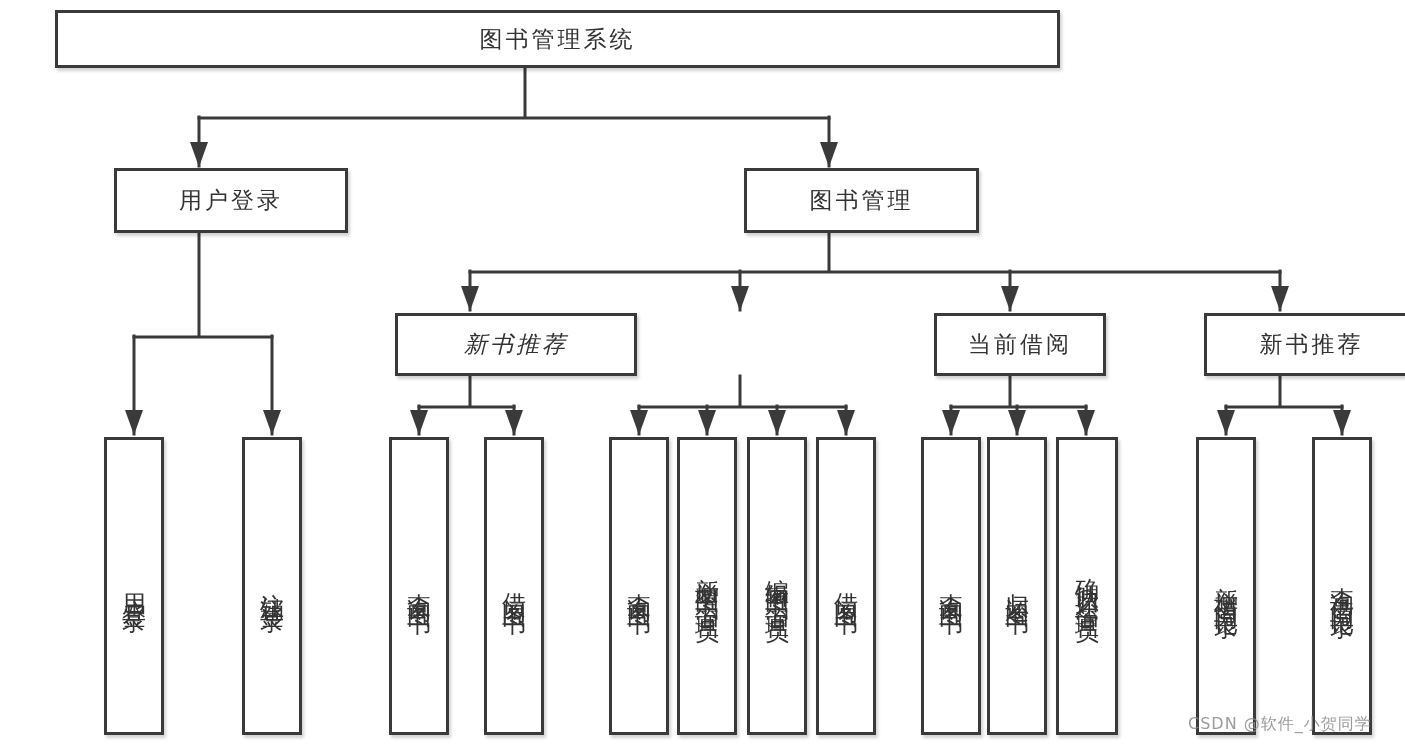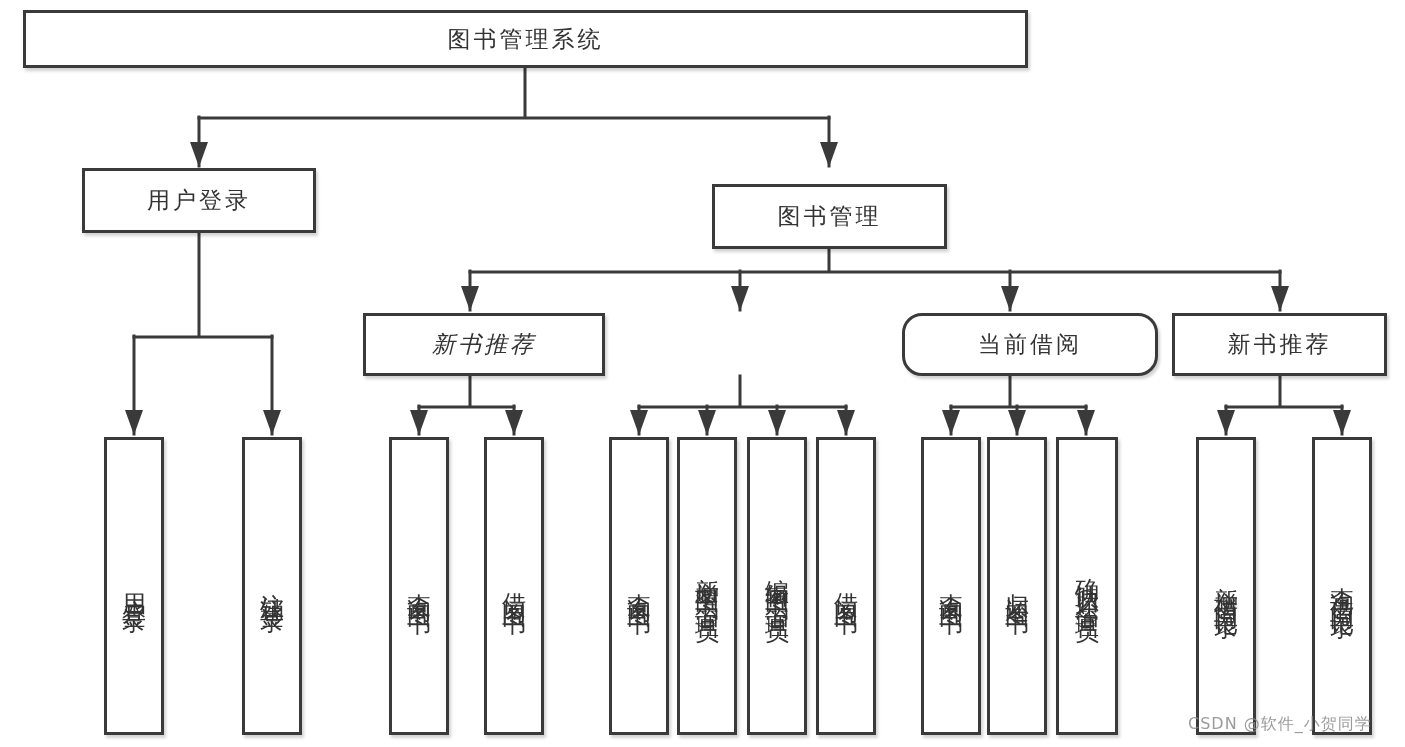--- a/index.html
+++ b/index.html
@@ -22,21 +22,21 @@
     box-sizing: border-box;
     background: #ffffff;
     border: 3px solid #3a3a3a;
     box-shadow: 2px 3px 3px rgba(0,0,0,0.18);
     display: flex;
     align-items: center;
     justify-content: center;
     z-index: 2;
     color: #333333;
   }
-  .hnode { font-size: 23px; letter-spacing: 3px; white-space: nowrap; }
+  .hnode { font-size: 23px; letter-spacing: 3px; white-space: nowrap; margin-left: 32px; }
   .vnode { width: 60px; top: 437px; height: 298px; }
   .vnode .vtext {
     writing-mode: vertical-rl;
     text-orientation: mixed;
     font-size: 24px;
     letter-spacing: 6px;
     line-height: 1;
     white-space: nowrap;
   }
   #watermark {
@@ -94,24 +94,24 @@
 
       <path d="M1280 376 V407 M1226 407 H1342"></path>
       <path d="M1226 406 V434" marker-end="url(#arr)"></path>
       <path d="M1342 406 V434" marker-end="url(#arr)"></path>
     </g>
   </svg>
 
   <div class="node hnode" style="left:23px; top:10px; width:1005px; height:58px;">图书管理系统</div>
 
   <div class="node hnode" style="left:82px; top:168px; width:234px; height:65px;">用户登录</div>
-  <div class="node hnode" style="left:712px; top:184px; width:235px; height:65px;">图书管理</div>
+  <div class="node hnode" style="left:712px; top:168px; width:235px; height:65px;">图书管理</div>
 
   <div class="node hnode" style="left:363px; top:313px; width:242px; height:63px;font-style:italic;">新书推荐</div>
-  <div class="node hnode" style="left:902px; top:313px; width:256px; height:63px;border-radius:20px;">当前借阅</div>
+  <div class="node hnode" style="left:902px; top:313px; width:172px; height:63px;">当前借阅</div>
   <div class="node hnode" style="left:1172px; top:313px; width:215px; height:63px;">新书推荐</div>
 
   <div class="node vnode" style="left:104px;">
     <span class="vtext">用户登录</span>
   </div>
   <div class="node vnode" style="left:242px;">
     <span class="vtext">注销登录</span>
   </div>
   <div class="node vnode" style="left:389px;">
     <span class="vtext">查询图书</span>

